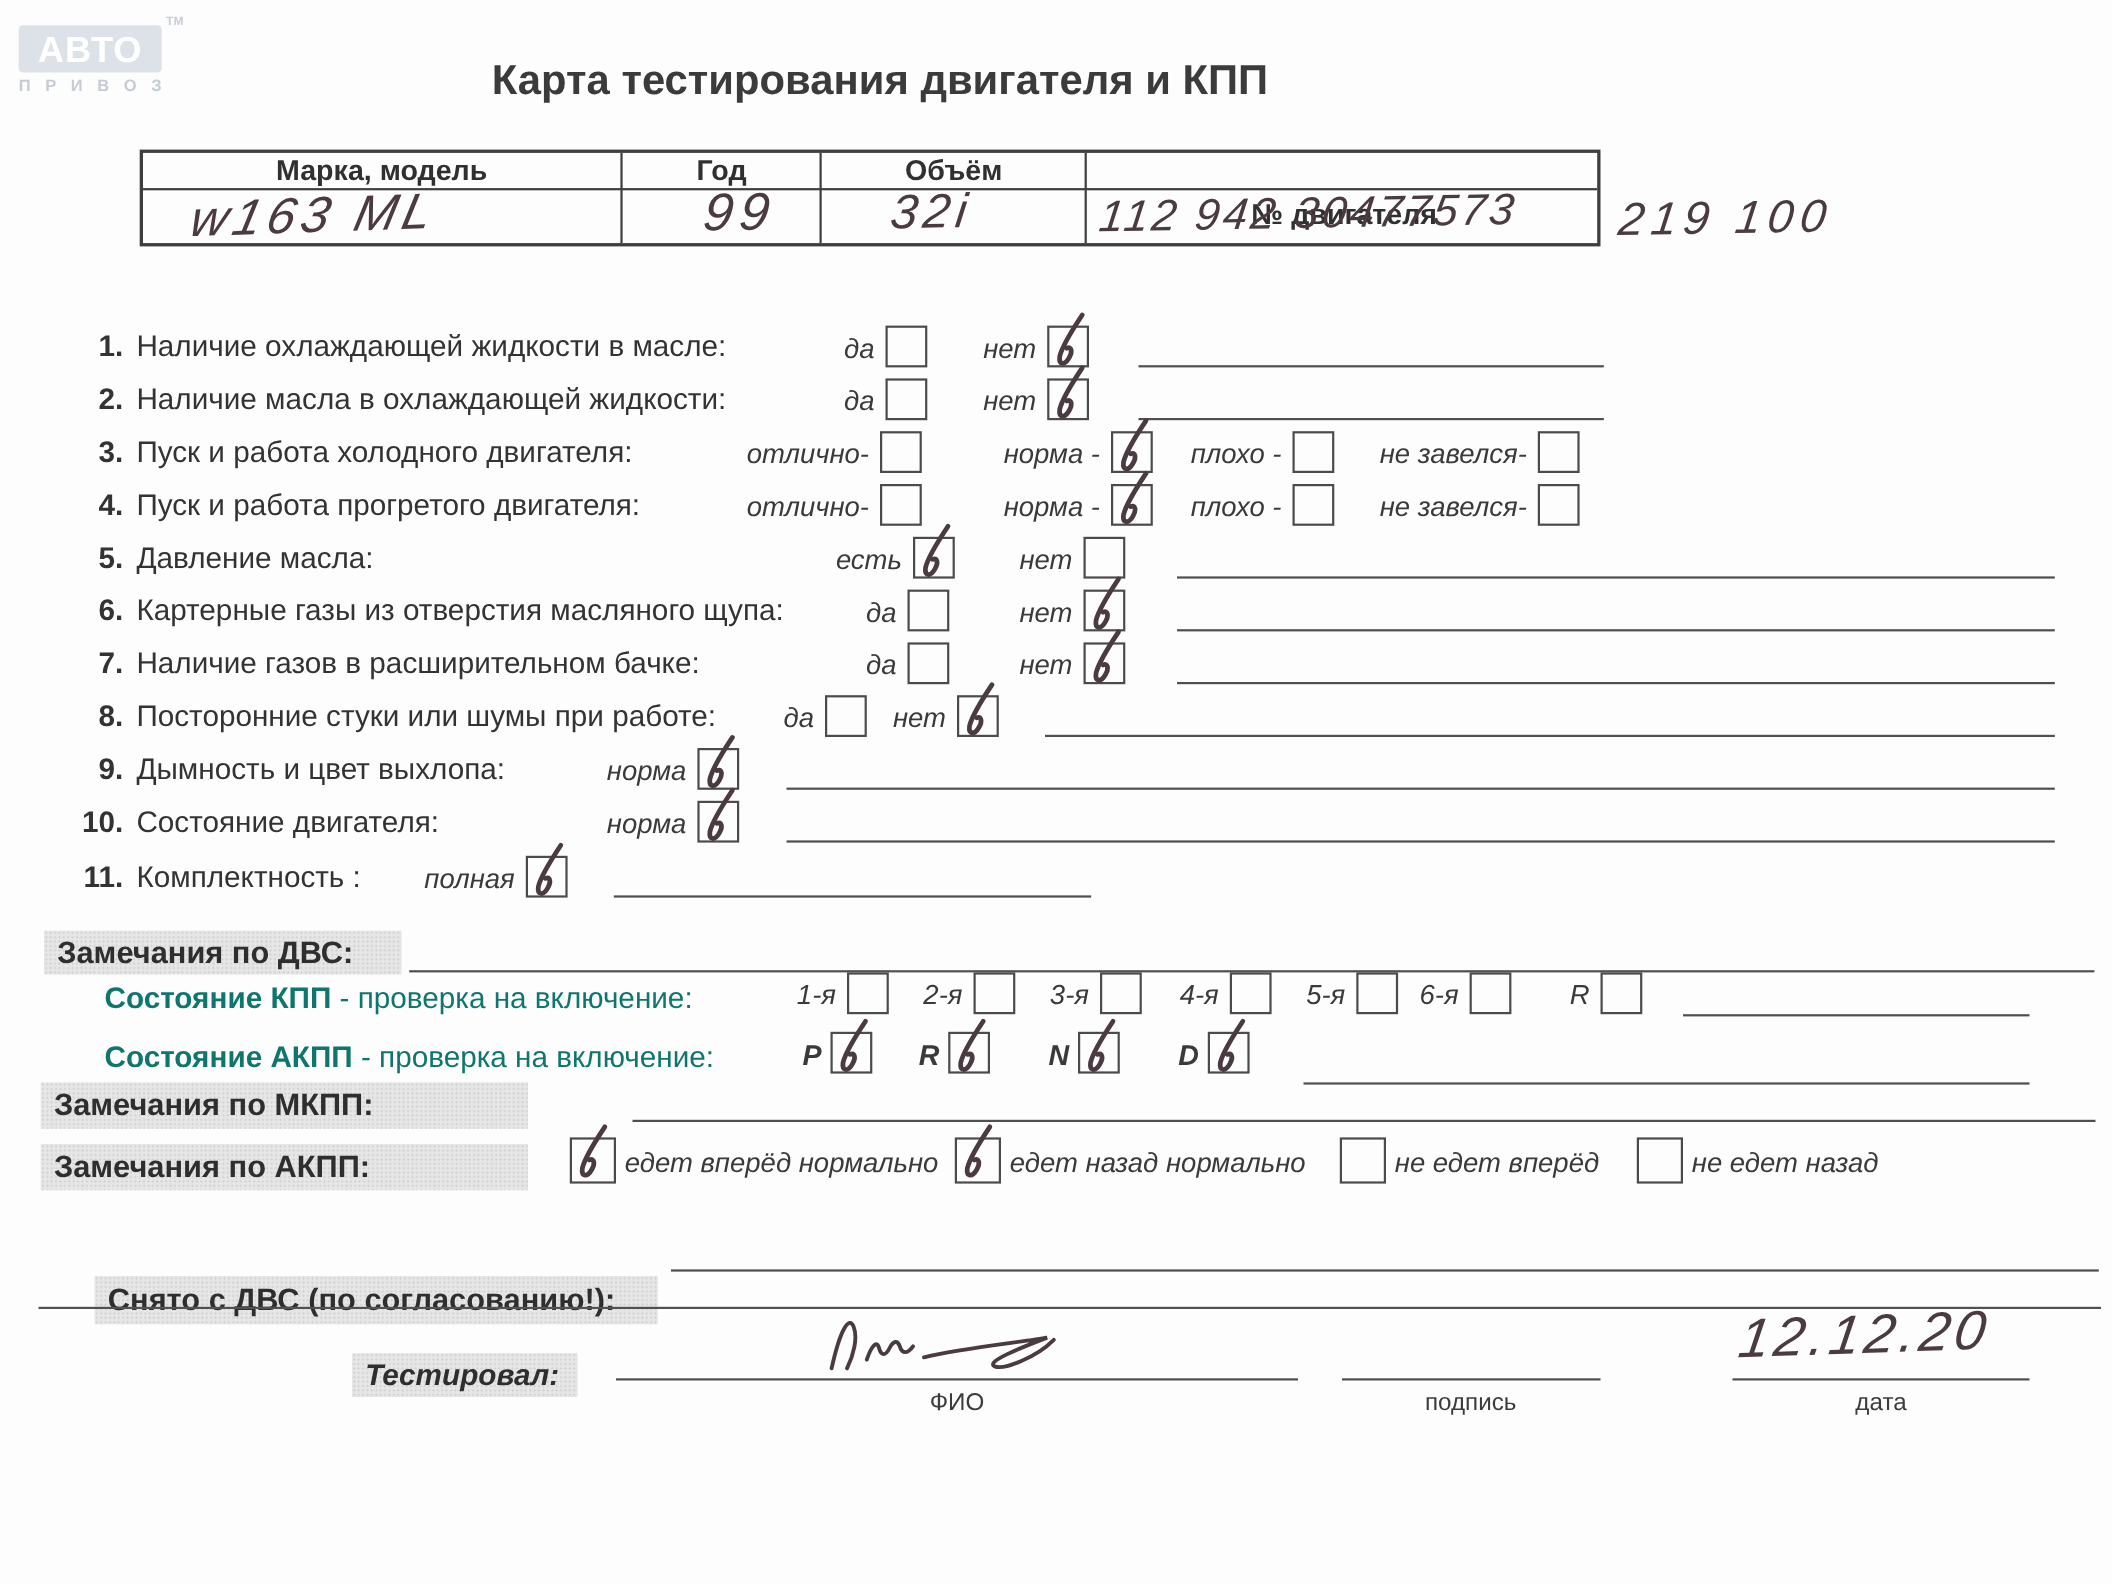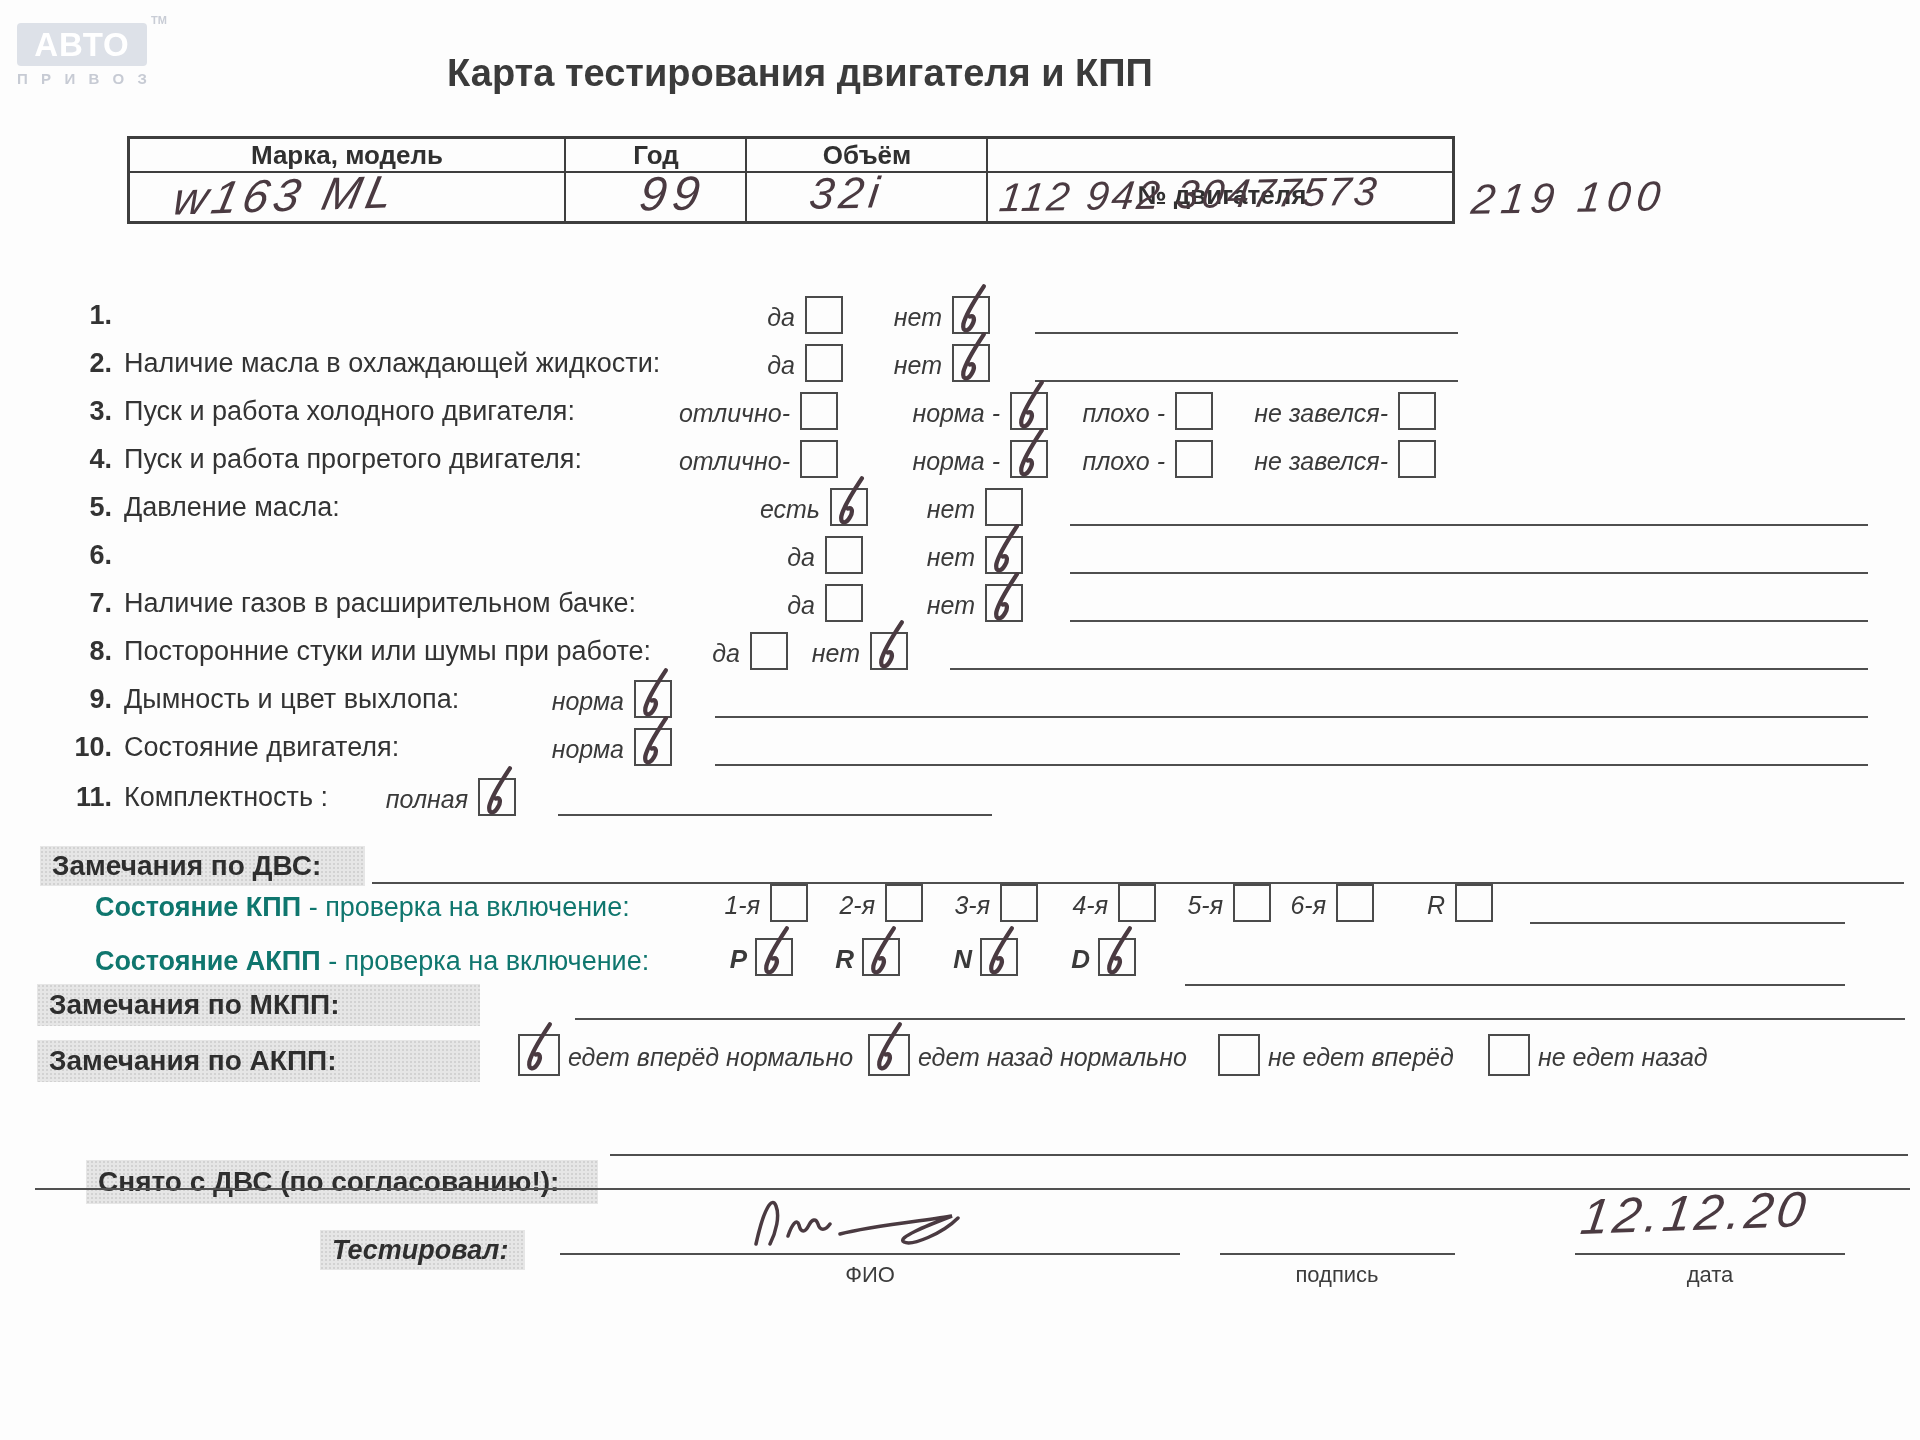--- a/index.html
+++ b/index.html
@@ -129,20 +129,21 @@
     <svg viewBox="0 0 280 60" width="300" height="60">
       <path d="M16 52 C 24 16 32 4 36 14 C 40 24 36 40 30 52
                M48 44 C 52 32 57 26 59 33 C 61 41 65 41 69 33 C 72 27 76 26 78 32 C 80 39 85 39 90 32
                M100 42 C 130 34 190 28 212 24 C 186 34 156 46 164 50 C 172 54 202 42 218 26"></path>
     </svg>
   </div>
 
   <div class="hand" style="left:1582px;top:1184px;font-size:50px;letter-spacing:4px;transform:skewX(-10deg) rotate(-2deg);">12.12.20</div>
 
 <div class="inum" style="left: 70px; top: 300px; width: 42px; text-align: right;">1.</div>
+    <div class="ilabel" style="left: 124px; top: 300px;">Наличие охлаждающей жидкости в масле:</div>
     <div class="opt" style="left: 535px; top: 303px; width: 260px;">да</div>
     <div class="cbox" style="left: 805px; top: 296px; width: 38px; height: 38px;"></div>
     <div class="opt" style="left: 682px; top: 303px; width: 260px;">нет</div>
     <div class="cbox" style="left: 952px; top: 296px; width: 38px; height: 38px;">
       <span class="check"><svg viewBox="0 0 44 52">
           <path d="M33 5 C 25 17 16 31 14 40 C 13 47 18 48 22 41 C 25 36 24 31 20 33"></path>
         </svg></span>
     </div>
     <div class="wline" style="left: 1035px; top: 296px; width: 423px; height: 36px;"></div>
     <div class="inum" style="left: 70px; top: 348px; width: 42px; text-align: right;">2.</div>
@@ -189,20 +190,21 @@
     <div class="opt" style="left: 560px; top: 495px; width: 260px;">есть</div>
     <div class="cbox" style="left: 830px; top: 488px; width: 38px; height: 38px;">
       <span class="check"><svg viewBox="0 0 44 52">
           <path d="M33 5 C 25 17 16 31 14 40 C 13 47 18 48 22 41 C 25 36 24 31 20 33"></path>
         </svg></span>
     </div>
     <div class="opt" style="left: 715px; top: 495px; width: 260px;">нет</div>
     <div class="cbox" style="left: 985px; top: 488px; width: 38px; height: 38px;"></div>
     <div class="wline" style="left: 1070px; top: 488px; width: 798px; height: 36px;"></div>
     <div class="inum" style="left: 70px; top: 540px; width: 42px; text-align: right;">6.</div>
+    <div class="ilabel" style="left: 124px; top: 540px;">Картерные газы из отверстия масляного щупа:</div>
     <div class="opt" style="left: 555px; top: 543px; width: 260px;">да</div>
     <div class="cbox" style="left: 825px; top: 536px; width: 38px; height: 38px;"></div>
     <div class="opt" style="left: 715px; top: 543px; width: 260px;">нет</div>
     <div class="cbox" style="left: 985px; top: 536px; width: 38px; height: 38px;">
       <span class="check"><svg viewBox="0 0 44 52">
           <path d="M33 5 C 25 17 16 31 14 40 C 13 47 18 48 22 41 C 25 36 24 31 20 33"></path>
         </svg></span>
     </div>
     <div class="wline" style="left: 1070px; top: 536px; width: 798px; height: 36px;"></div>
     <div class="inum" style="left: 70px; top: 588px; width: 42px; text-align: right;">7.</div>

